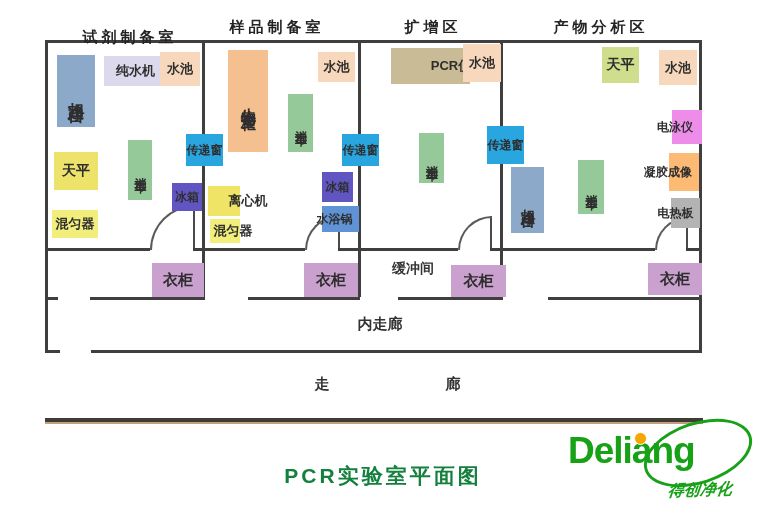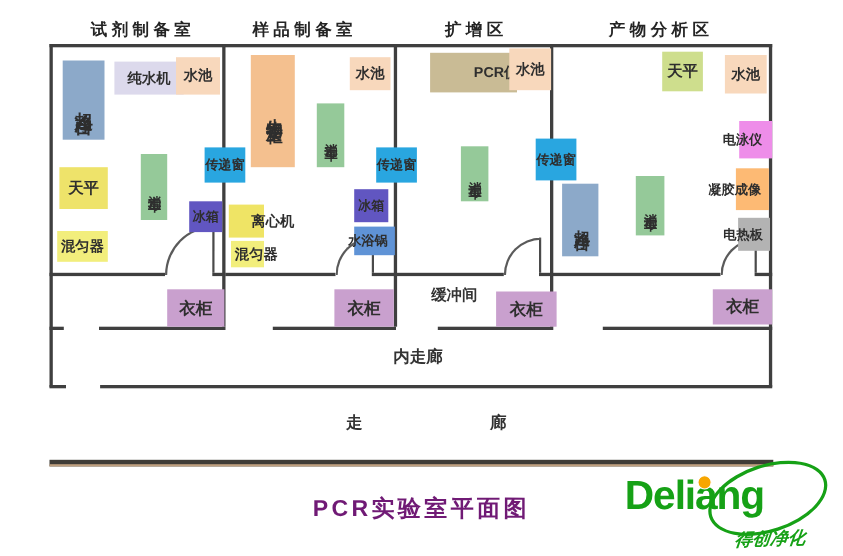--- a/index.html
+++ b/index.html
@@ -16,22 +16,22 @@
        letter-spacing:4px;white-space:nowrap;color:#242424;}
 
   .equip{position:absolute;display:flex;align-items:center;justify-content:center;
        color:#2e2e2e;font-weight:bold;}
   .equip span{white-space:nowrap;display:inline-block;}
   .equip.vert span{writing-mode:vertical-rl;letter-spacing:2px;white-space:normal;}
 
   .area-label{position:absolute;transform:translateX(-50%);font-weight:bold;
        white-space:nowrap;color:#333;}
 
-  .plan-title{position:absolute;left:0;right:0;top:448px;text-align:center;
-       font-size:21px;font-weight:bold;letter-spacing:3px;color:#701a75;}
+  .plan-title{position:absolute;left:0;right:0;top:462px;text-align:center;
+       font-size:21px;font-weight:bold;letter-spacing:3px;color:#15803d;}
 
   .logo{position:absolute;left:568px;top:428px;width:198px;height:76px;}
   .logo-swoosh{position:absolute;left:74px;top:-6px;width:106px;height:56px;
        border:3px solid #16a116;border-radius:50%;transform:rotate(-18deg);}
   .logo-brand{position:absolute;left:0;top:2px;font-size:37px;font-weight:800;
        color:#16a116;letter-spacing:-1px;}
   .logo-dot{position:absolute;left:66px;top:4px;width:11px;height:11px;border-radius:50%;
        background:#f7a600;border:1px solid #ffffff;}
   .logo-sub{position:absolute;left:100px;top:52px;font-size:16px;font-weight:bold;
        font-style:italic;color:#16a116;transform:skewX(-8deg) rotate(-2deg);white-space:nowrap;}
@@ -79,21 +79,21 @@
   <div class="wall-heavy" style="left:45px;top:418px;width:658px;height:4px;"></div>
 
   <div class="plan-title">PCR实验室平面图</div>
 
   <div class="logo">
     <div class="logo-swoosh"></div>
     <div class="logo-brand">Deliang</div>
     <div class="logo-dot"></div>
     <div class="logo-sub">得创净化</div>
   </div>
-<div class="room-header" style="left: 130px; top: 18px; text-align: right;">试剂制备室</div>
+<div class="room-header" style="left: 130px; top: 28px; text-align: right;">试剂制备室</div>
     <div class="room-header" style="left: 277px; top: 18px;">样品制备室</div>
     <div class="room-header" style="left: 433px; top: 18px;">扩增区</div>
     <div class="room-header" style="left: 601px; top: 18px;">产物分析区</div>
     <div class="equip vert" style="left: 57px; top: 55px; width: 38px; height: 72px; background: rgb(140, 169, 201); font-size: 17px;">
       <span>超净台</span>
     </div>
     <div class="equip" style="left: 104px; top: 56px; width: 63px; height: 30px; background: rgb(220, 217, 236); font-size: 13px;">
       <span>纯水机</span>
     </div>
     <div class="equip" style="left: 160px; top: 52px; width: 40px; height: 34px; background: rgb(248, 216, 188); font-size: 13px;">

